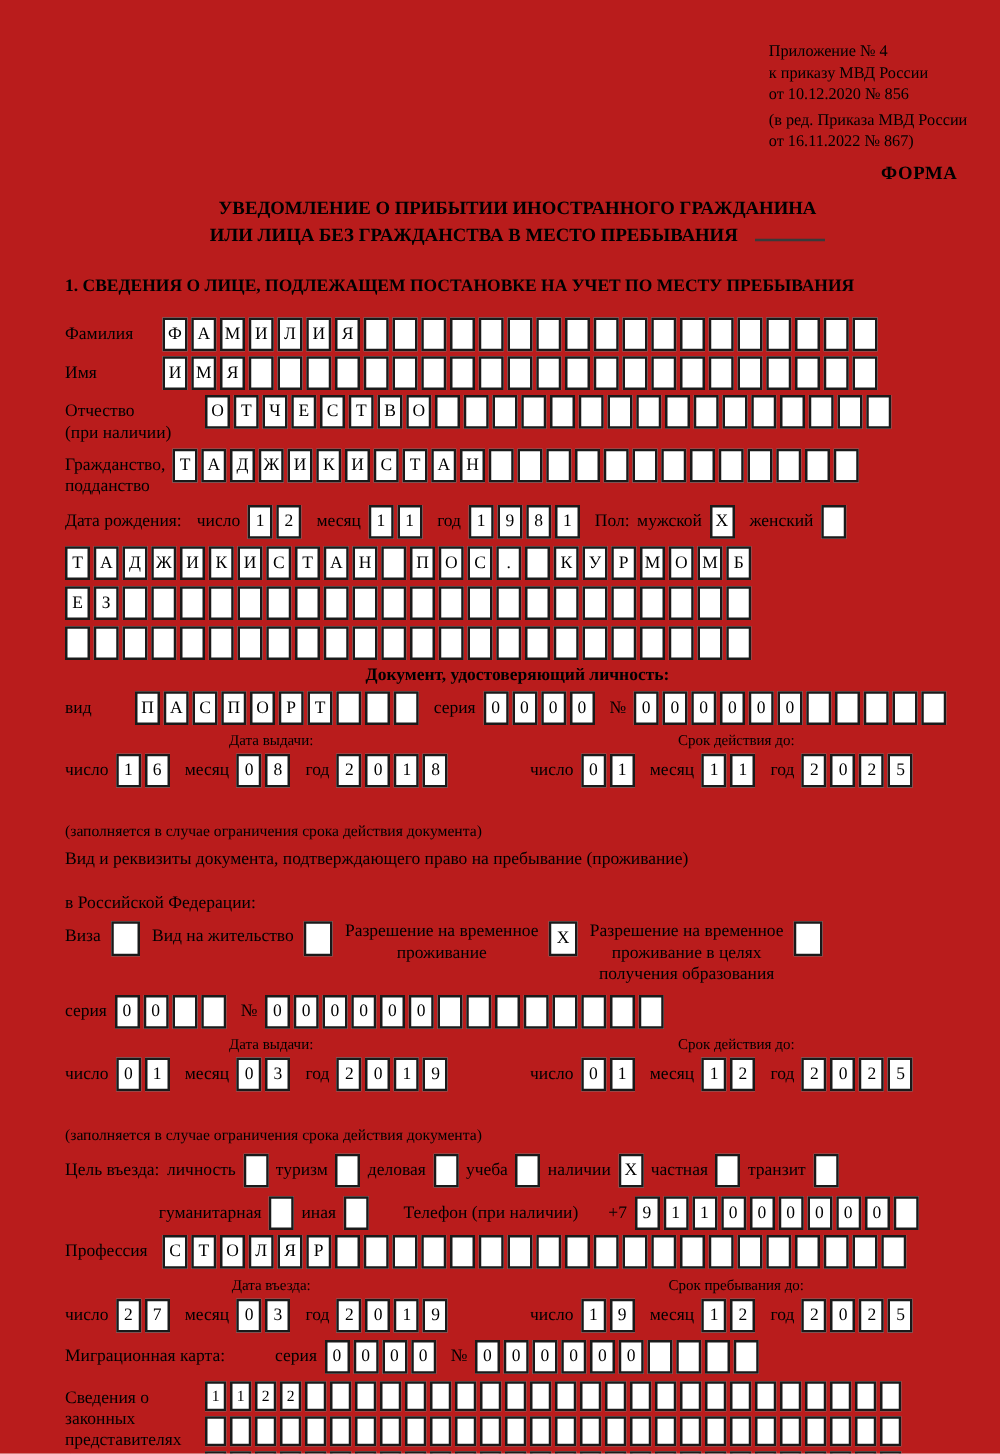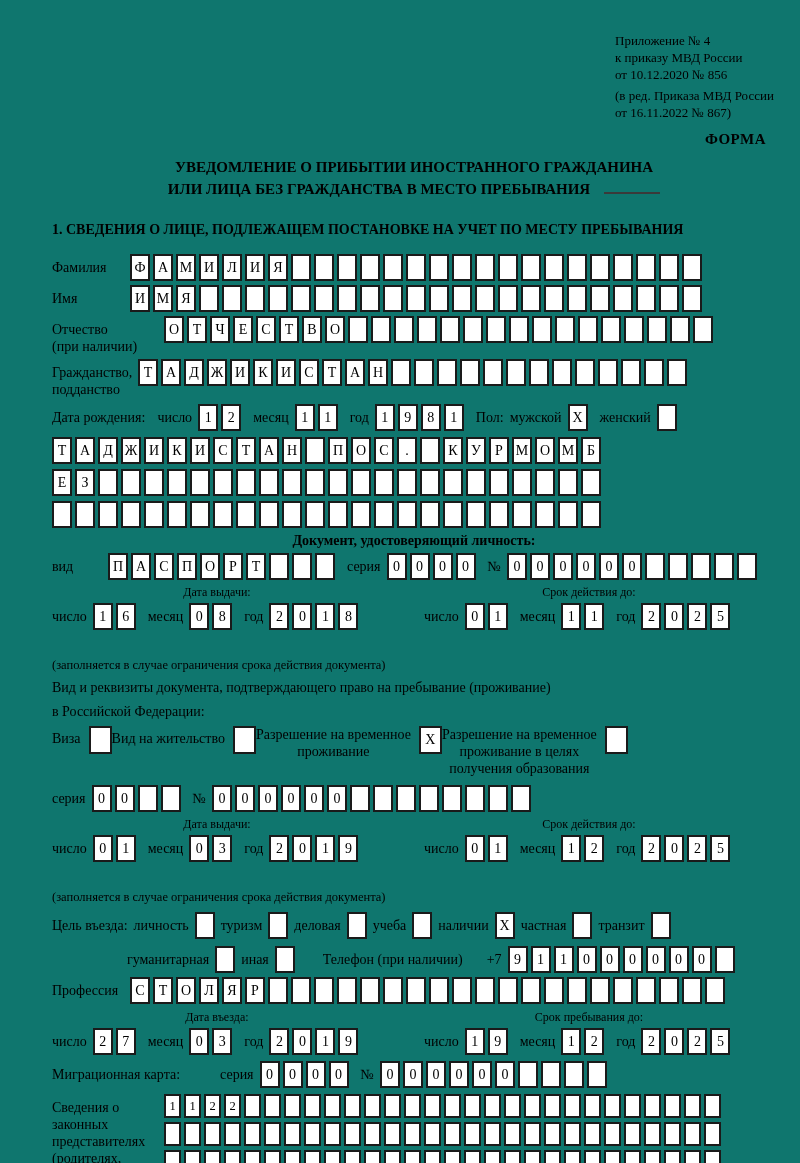--- a/index.html
+++ b/index.html
@@ -1,18 +1,18 @@
 <!DOCTYPE html>
 <html><head>
 <meta charset="utf-8">
 <style>
   html,body{margin:0;padding:0;background:#fff;}
   .page{
     width:800px;height:1163px;box-sizing:border-box;position:relative;
-    padding:32px 24px 10px 52px;background:#0f766e;color:#000;
+    padding:32px 24px 10px 52px;background:#b91c1c;color:#000;
     font-family:"Liberation Serif","DejaVu Serif",serif;font-size:14px;overflow:hidden;
   }
   .appendix{margin-left:563px;font-size:13px;line-height:17px;}
   .edition{margin-top:4px;}
   .forma{margin-top:10px;text-align:right;font-weight:bold;font-size:15px;padding-right:10px;letter-spacing:.5px;}
   .title{margin-top:8px;text-align:center;font-weight:bold;font-size:15px;line-height:22px;}
   .blank-line{display:inline-block;width:56px;border-bottom:2px solid #3a3a3a;margin-left:14px;height:12px;}
   .sec-h{margin-top:22px;font-weight:bold;font-size:14px;}
   .frow{display:flex;align-items:flex-start;margin-top:4px;}
   .mt16{margin-top:16px}.mt6{margin-top:6px}.mt8{margin-top:8px}
@@ -32,22 +32,22 @@
   .dl-first{margin-left:0;}
   .doc-h{margin-top:4px;text-align:center;font-weight:bold;font-size:14px;line-height:17px;}
   .dpair{display:flex;margin-top:4px;}
   .dp{width:352px;}
   .dp-right{margin-left:20px;width:auto;}
   .dp-h{text-align:center;font-size:12px;line-height:16px;margin-bottom:3px;width:330px;}
   .dgroup{display:flex;align-items:center;}
   .footnote{font-size:12.5px;line-height:15px;margin-top:1px;}
   .fn-right{padding-right:2px;margin-top:28px;}
   .intro{margin-top:6px;line-height:18px;}
-  .intro2{margin-top:6px;line-height:18px;}
-  .opts{display:flex;align-items:flex-start;margin-top:5px;}
+  .intro2{margin-top:17px;line-height:18px;}
+  .opts{display:flex;align-items:flex-start;margin-top:5px;gap:10px;}
   .opt{display:flex;align-items:flex-start;gap:8px;}
   .opt .single{padding-top:5px;}
   .opt-multi{text-align:center;line-height:17px;}
   .gap-l{margin-left:6px;}
   .purpose-row{display:flex;align-items:center;margin-top:7px;gap:6px;flex-wrap:nowrap;}
   .purpose-row .p-lab{flex:none;}
   .indent75{margin-left:75px;}
 </style>
 </head>
 <body>

